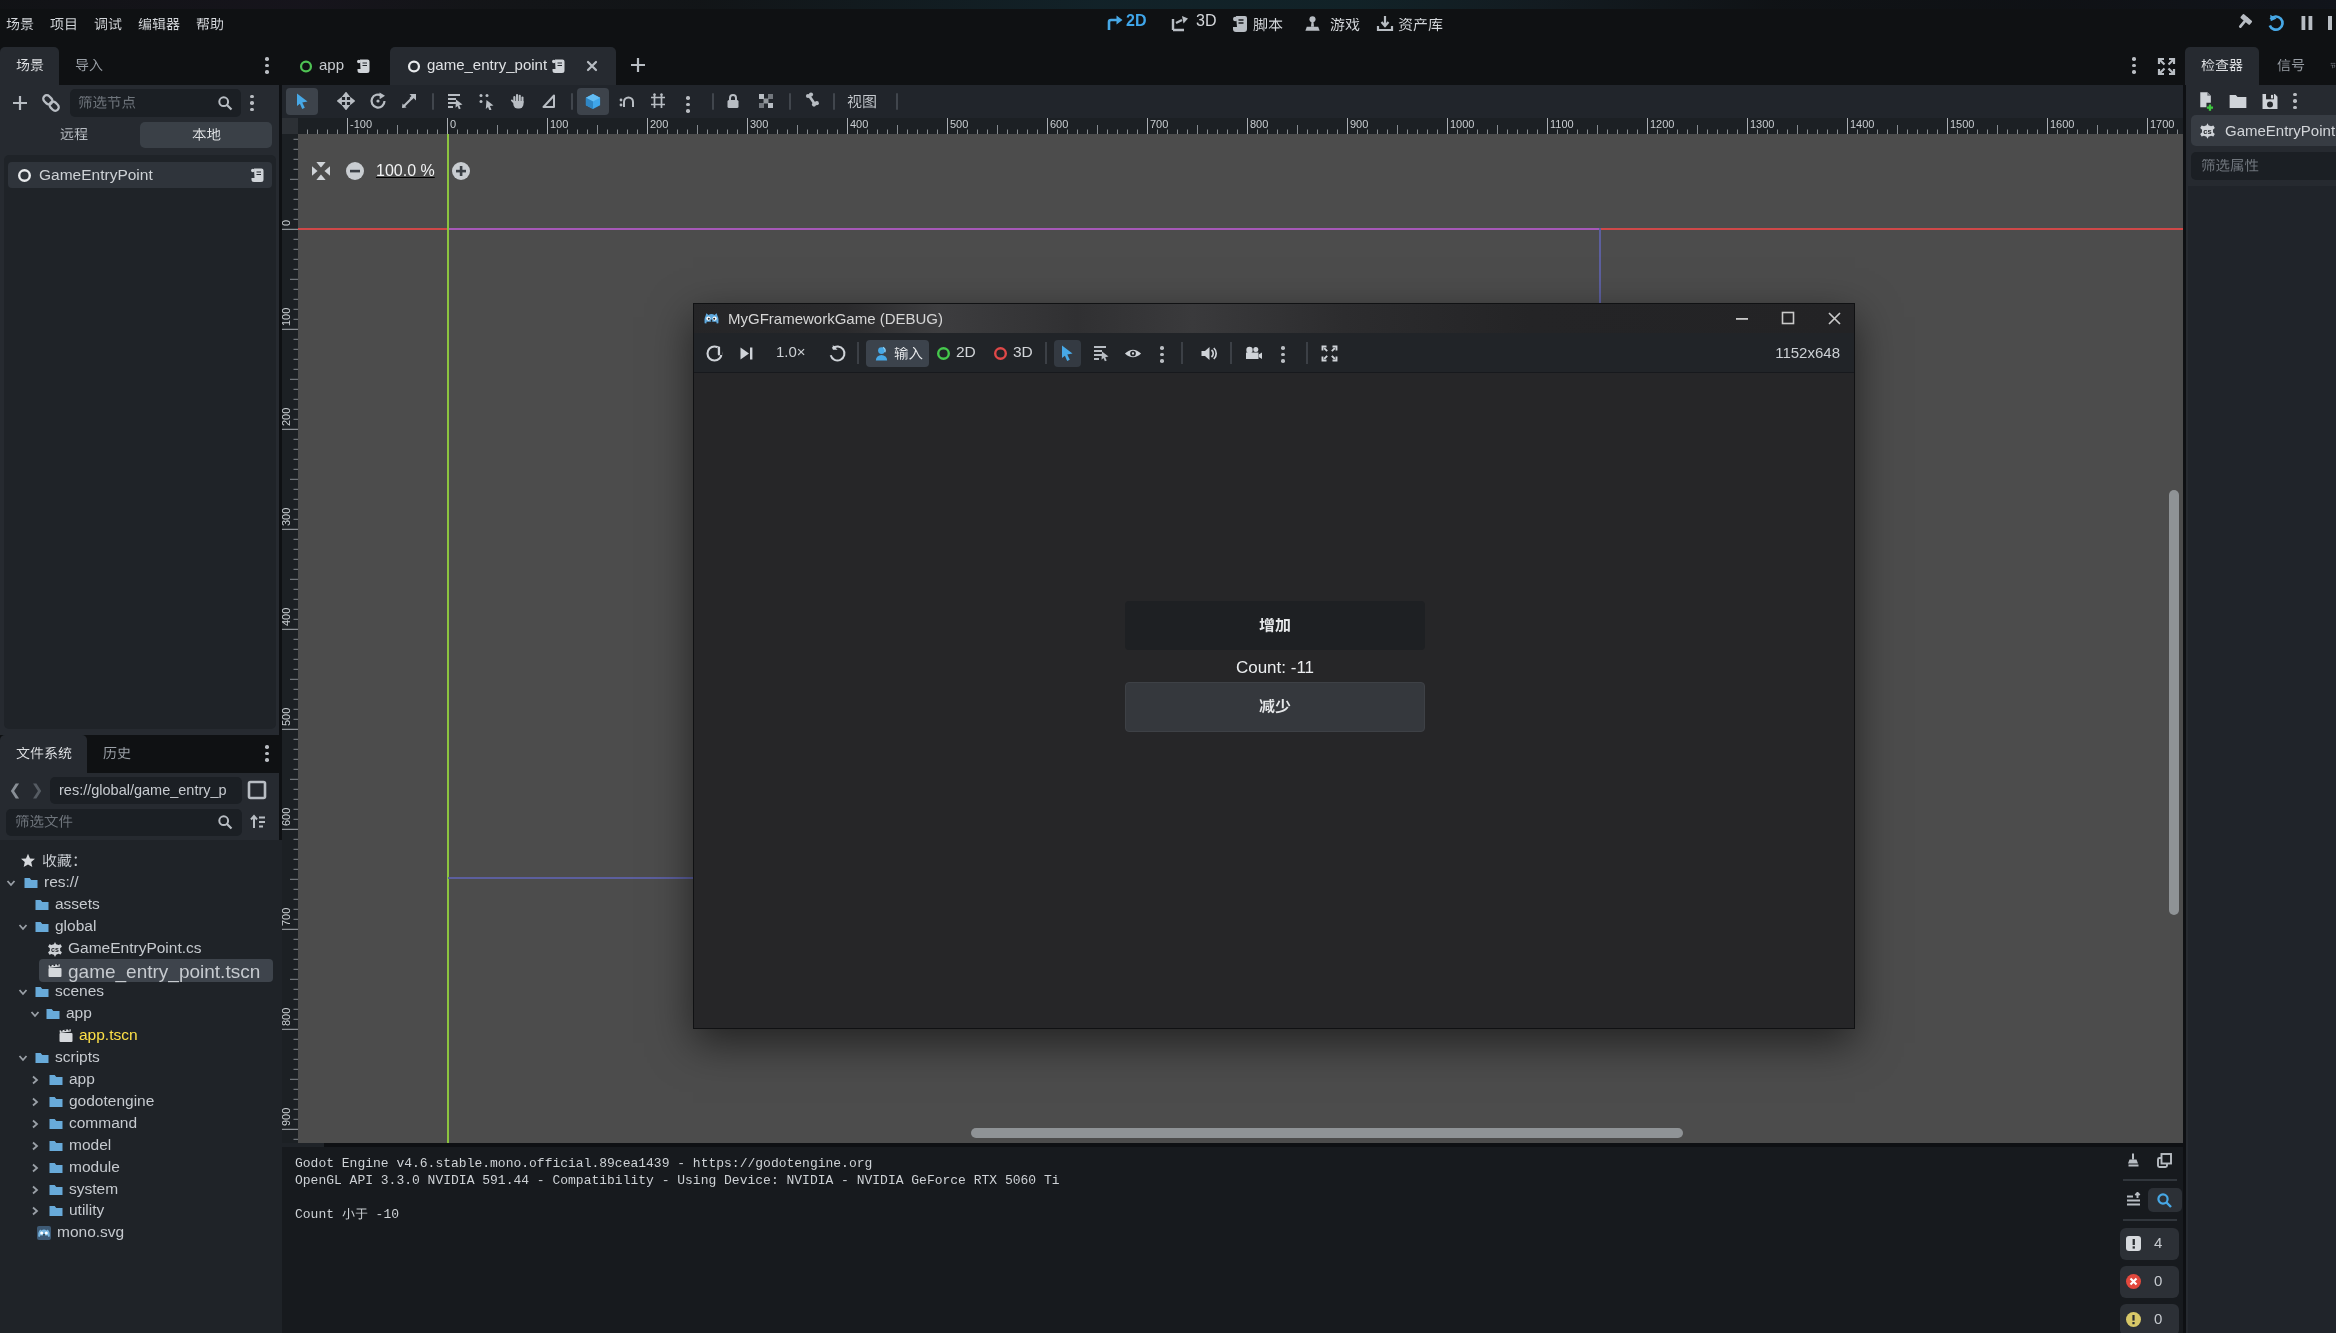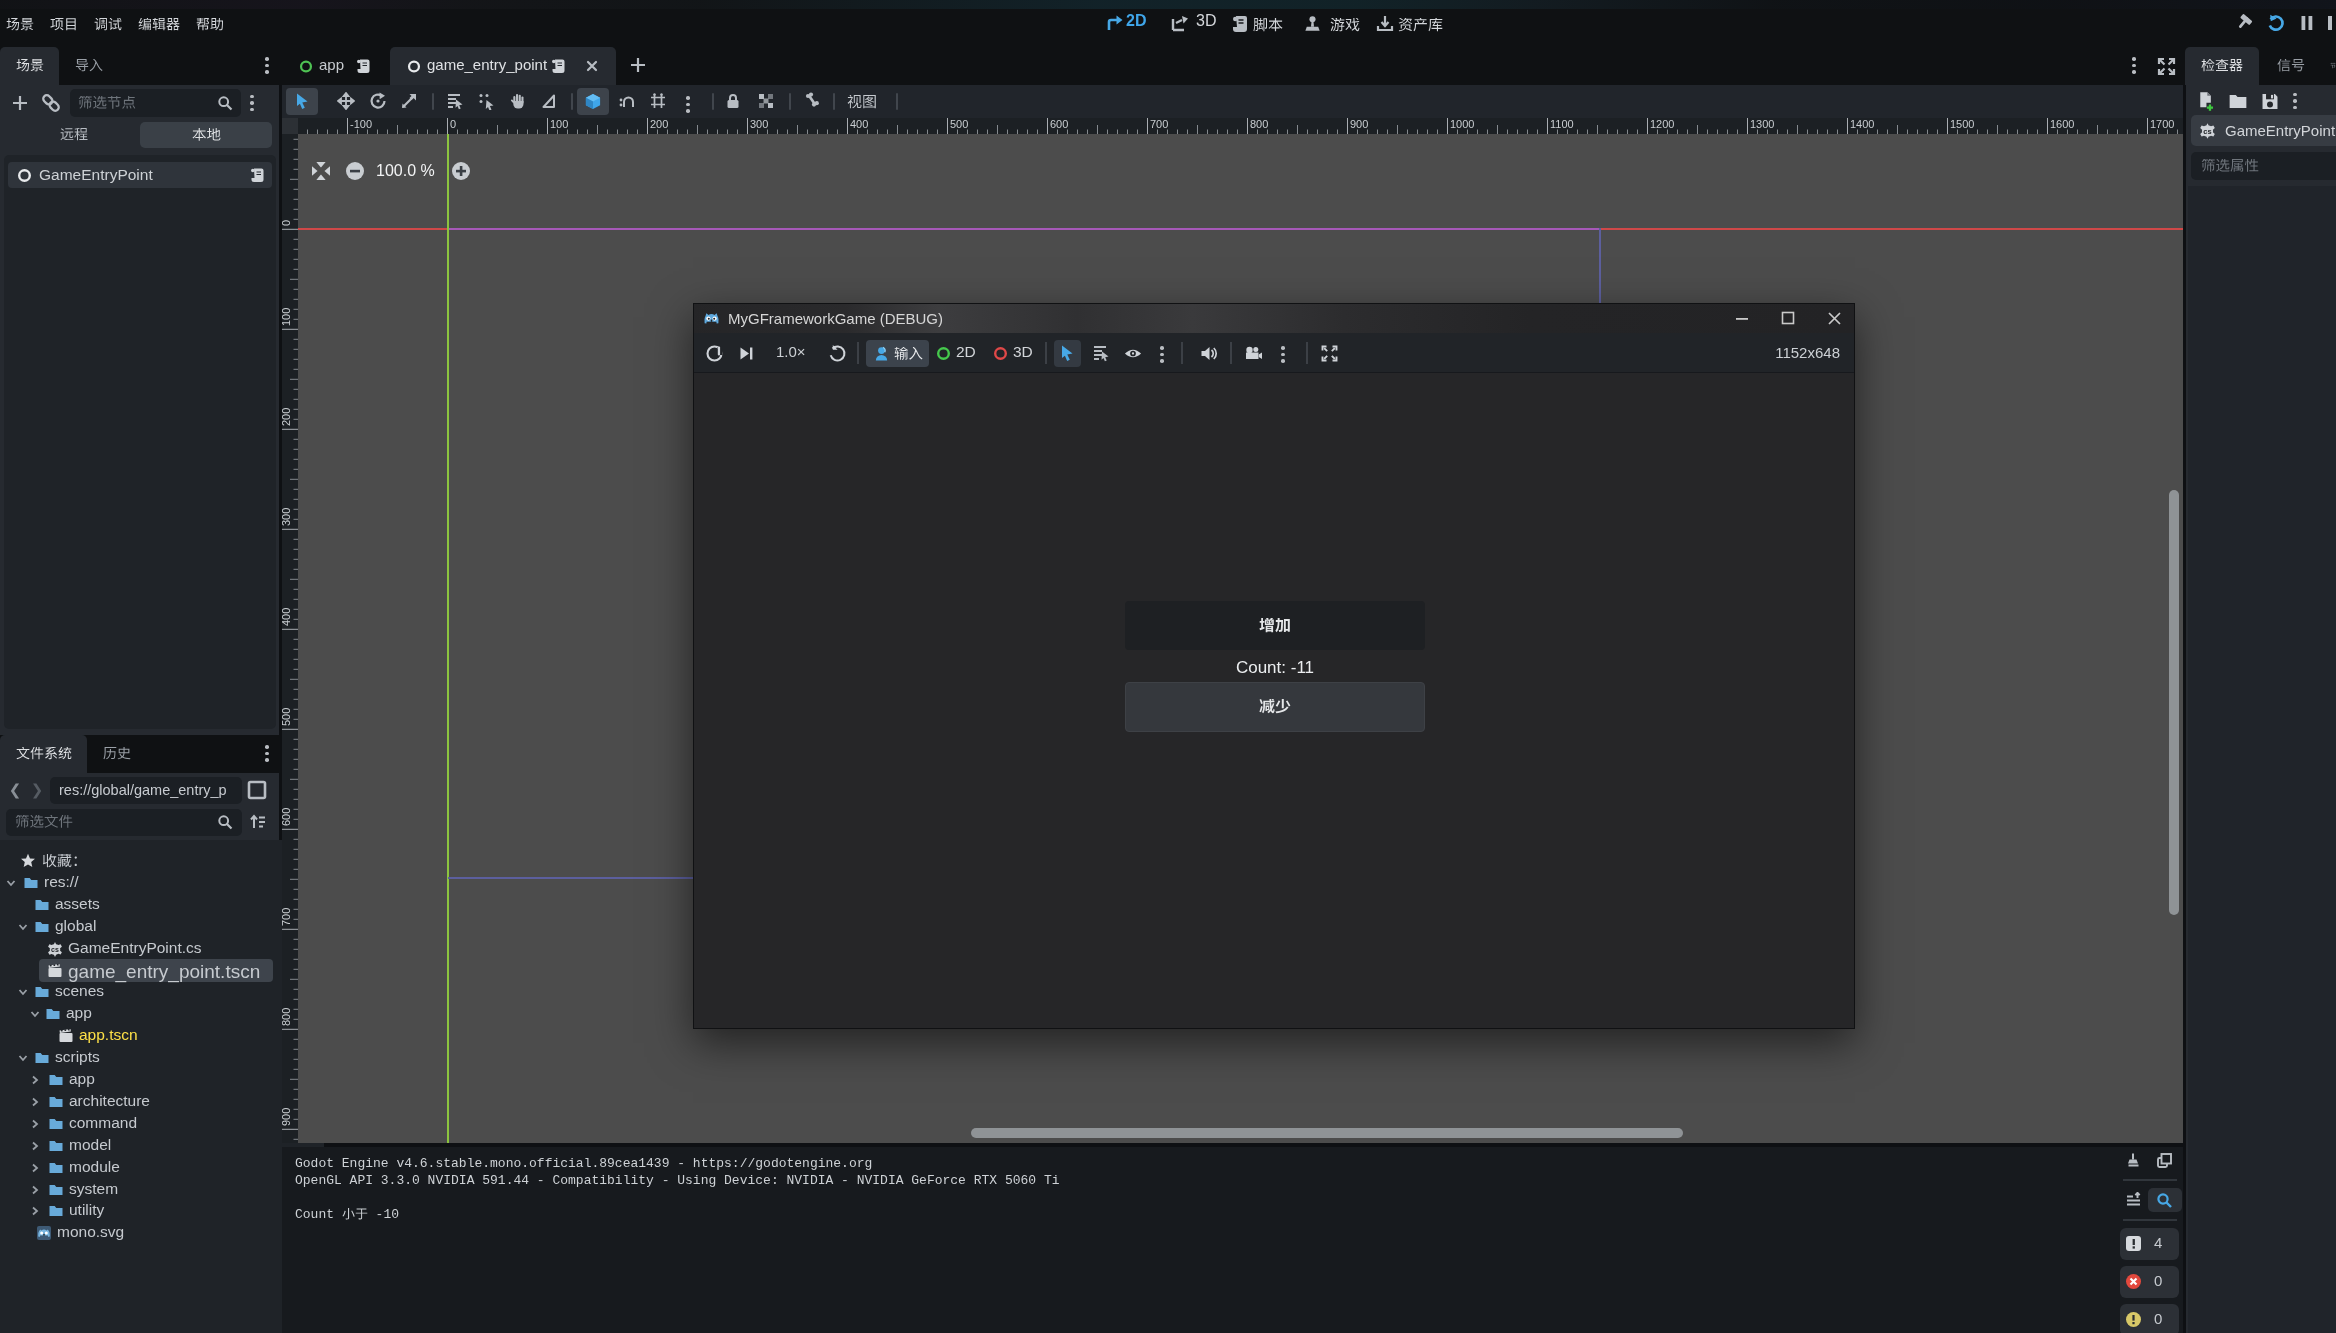--- a/index.html
+++ b/index.html
@@ -426,21 +426,21 @@
 <span class="abs ico" style="left:29px;top:255.9px;width:12px;height:12px;">
         <svg width="12" height="12" viewBox="0 0 12 12">
           <path d="M4 2.5 L8 6 L4 9.5" fill="none" stroke="#9aa0a7" stroke-width="1.8"></path>
         </svg>
       </span>
 <span class="abs ico" style="left:48px;top:253.9px;width:16px;height:16px;">
         <svg width="16" height="16" viewBox="0 0 16 16">
           <path d="M1.5 3 h5.2 l1.6 2 h6.2 v8 H1.5 z" fill="#68aad9"></path>
         </svg>
       </span>
-<span class="abs" style="left:69px;top:251.9px;color:#c6cacf;font-size:15.5px;white-space:nowrap;">architecture</span>
+<span class="abs" style="left:69px;top:251.9px;color:#c6cacf;font-size:15.5px;white-space:nowrap;">godotengine</span>
 <span class="abs ico" style="left:29px;top:277.8px;width:12px;height:12px;">
         <svg width="12" height="12" viewBox="0 0 12 12">
           <path d="M4 2.5 L8 6 L4 9.5" fill="none" stroke="#9aa0a7" stroke-width="1.8"></path>
         </svg>
       </span>
 <span class="abs ico" style="left:48px;top:275.8px;width:16px;height:16px;">
         <svg width="16" height="16" viewBox="0 0 16 16">
           <path d="M1.5 3 h5.2 l1.6 2 h6.2 v8 H1.5 z" fill="#68aad9"></path>
         </svg>
       </span>
@@ -682,21 +682,21 @@
       </svg></div>
 
   <div class="abs" style="left:16px;top:16px;width:1885px;height:1009px;background:#4c4c4c;overflow:hidden;">
 
     <div class="abs" style="left:0;top:94px;width:1885px;height:2px;background:#cf4848;"></div>
     <div class="abs" style="left:150px;top:94px;width:1151px;height:2px;background:#a658b8;"></div>
     <div class="abs" style="left:149px;top:0;width:2px;height:1009px;background:#8cc43f;"></div>
     <div class="abs" style="left:1301px;top:94px;width:1.5px;height:75px;background:#5c5f9e;"></div>
     <div class="abs" style="left:150px;top:743px;width:246px;height:1.5px;background:#5c5f9e;"></div>
 
-    <div class="row abs" style="left:12px;top:24px;height:26px;">
+    <div class="row abs" style="left:12px;top:24px;height:26px;text-decoration:underline;">
       <span class="ico" style="width:22px;height:22px;">
           <svg width="22" height="22" viewBox="0 0 22 22">
             <g stroke="#cfd3d8" stroke-width="2" fill="#cfd3d8">
               <path d="M11 6 l-2.5-3 h5 z"></path>
               <path d="M11 16 l-2.5 3 h5 z"></path>
               <path d="M6 11 l-3 -2.5 v5 z"></path>
               <path d="M16 11 l3 -2.5 v5 z"></path>
             </g>
           </svg>
         </span>

